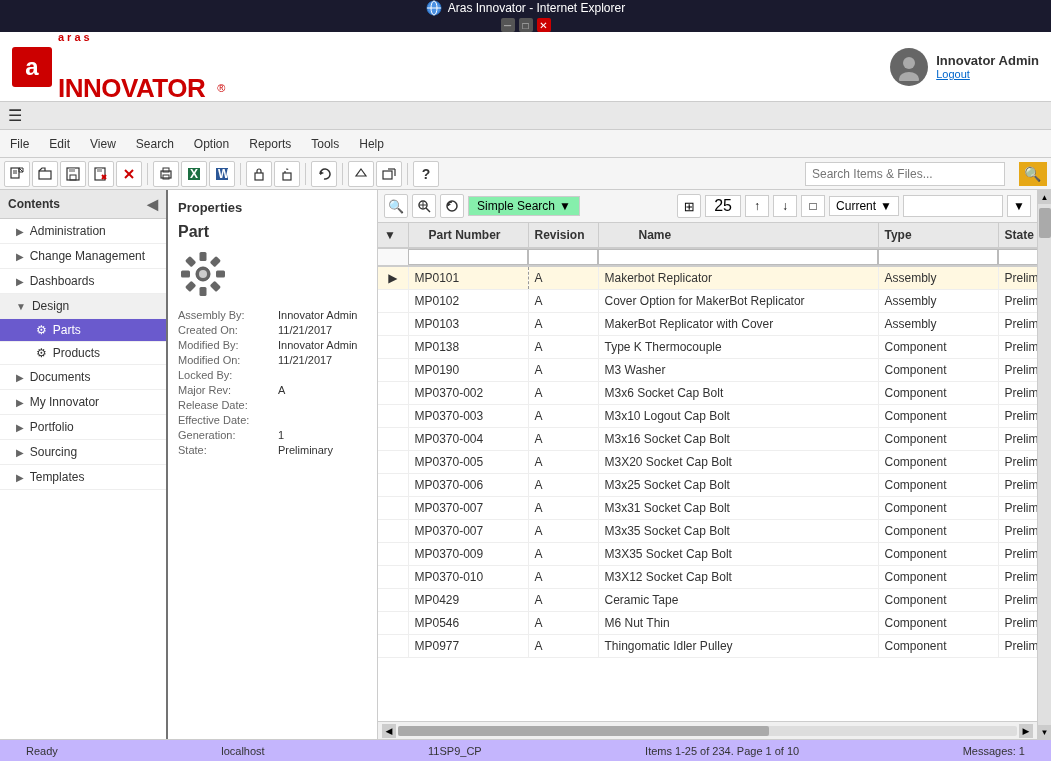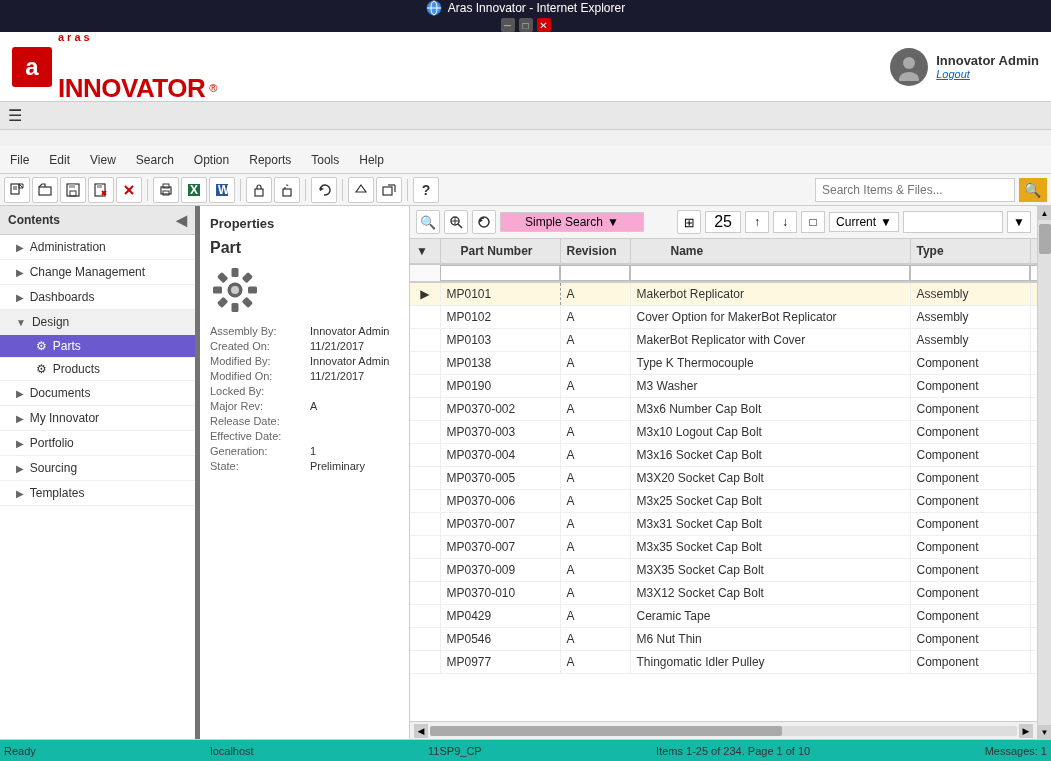--- a/index.html
+++ b/index.html
@@ -29,21 +29,21 @@
       align-items: center;
       justify-content: space-between;
       padding: 0 12px;
       border-bottom: 1px solid #ccc;
       flex-shrink: 0;
     }
     .header-user { display: flex; align-items: center; gap: 8px; }
     .user-avatar { width: 38px; height: 38px; background: #666; border-radius: 50%; display: flex; align-items: center; justify-content: center; color: #fff; font-size: 18px; }
     .user-info { display: flex; flex-direction: column; }
     .user-name { font-size: 13px; color: #333; font-weight: bold; }
-    .user-logout { font-size: 11px; color: #0066cc; cursor: pointer; text-decoration: underline; font-style: italic; }
+    .user-logout { font-size: 11px; color: #0066cc; cursor: pointer; text-decoration: underline; }
 
     
     .hamburger-bar {
       background: #e8e8e8;
       height: 28px;
       display: flex;
       align-items: center;
       padding: 0 8px;
       border-bottom: 1px solid #ccc;
       flex-shrink: 0;
@@ -51,21 +51,20 @@
     .hamburger { font-size: 16px; cursor: pointer; color: #333; }
 
     
     .menubar {
       background: #f5f5f5;
       height: 28px;
       display: flex;
       align-items: center;
       border-bottom: 1px solid #ccc;
       flex-shrink: 0;
-      margin-top: 16px;
     }
     .menubar-item {
       padding: 4px 10px;
       cursor: pointer;
       color: #333;
       font-size: 12px;
     }
 
     
     .toolbar {
@@ -86,21 +85,21 @@
       cursor: pointer;
       border-radius: 2px;
       font-size: 13px;
       color: #333;
     }
     .toolbar-separator { width: 1px; height: 22px; background: #ccc; margin: 0 3px; }
     .toolbar-search-area {
       margin-left: auto;
       display: flex;
       align-items: center;
-      gap: 4px;
+      gap: 14px;
     }
     .toolbar-search-input {
       width: 200px;
       height: 24px;
       border: 1px solid #ccc;
       padding: 0 6px;
       font-size: 12px;
     }
     .toolbar-search-btn {
       width: 28px; height: 24px;
@@ -113,23 +112,23 @@
 
     
     .main-content {
       display: flex;
       flex: 1;
       overflow: hidden;
     }
 
     
     .sidebar {
-      width: 200px;
+      width: 168px;
       background: #fff;
-      border-right: 5px solid #737373;
+      border-right: 2px solid #737373;
       overflow-y: auto;
       flex-shrink: 0;
       display: flex;
       flex-direction: column;
     }
     .sidebar-header {
       background: #e8e8e8;
       padding: 6px 8px;
       font-weight: bold;
       color: #333;
@@ -203,22 +202,22 @@
       border: 1px solid #ccc;
       background: #fff;
       cursor: pointer;
       border-radius: 2px;
       font-size: 13px;
     }
     .search-mode-select {
       display: flex;
       align-items: center;
       border: 1px solid #ccc;
-      background: #f9a8d4;
-      padding: 2px 24px;
+      background: #86efac;
+      padding: 2px 8px;
       font-size: 12px;
       cursor: pointer;
       gap: 4px;
     }
     .search-right-controls {
       margin-left: auto;
       display: flex;
       align-items: center;
       gap: 4px;
     }
@@ -307,25 +306,25 @@
       background: #ccc;
       display: flex; align-items: center; justify-content: center;
       cursor: pointer;
       font-size: 8px;
       flex-shrink: 0;
     }
 
     
     .statusbar {
       height: 22px;
-      background: #14b8a6;
+      background: #c4b5fd;
       display: flex;
       align-items: center;
       border-top: 1px solid #ccc;
-      padding: 0 4px;
+      padding: 0 26px;
       flex-shrink: 0;
       justify-content: space-between;
     }
     .statusbar-section { color: #333; font-size: 11px; }
 
     .filter-row td { background: #f9f9f9; border-bottom: 1px solid #ccc; }
     .filter-input { width: 100%; border: 1px solid #bbb; padding: 1px 3px; font-size: 11px; background: #fff; }
 
     .logo-wrapper {
       display: flex;
@@ -334,21 +333,21 @@
     }
     .logo-aras {
       font-size: 13px;
       font-weight: bold;
       color: #cc0000;
       letter-spacing: 2px;
     }
     .logo-innovator-line {
       display: flex;
       align-items: center;
-      gap: 4px;
+      gap: 12px;
       margin-top: 32px;
     }
     .logo-innovator-text {
       font-size: 26px;
       font-weight: bold;
       color: #cc0000;
       letter-spacing: -0.5px;
     }
     .logo-reg-mark {
       font-size: 11px;
@@ -752,21 +751,21 @@
       <td style="">MP0190</td>
       <td>A</td>
       <td>M3 Washer</td>
       <td>Component</td>
       <td>Prelimin</td>
     </tr>
             <tr>
       <td></td>
       <td style="">MP0370-002</td>
       <td>A</td>
-      <td>M3x6 Number Cap Bolt</td>
+      <td>M3x6 Socket Cap Bolt</td>
       <td>Component</td>
       <td>Prelimin</td>
     </tr>
             <tr>
       <td></td>
       <td style="">MP0370-003</td>
       <td>A</td>
       <td>M3x10 Logout Cap Bolt</td>
       <td>Component</td>
       <td>Prelimin</td>

